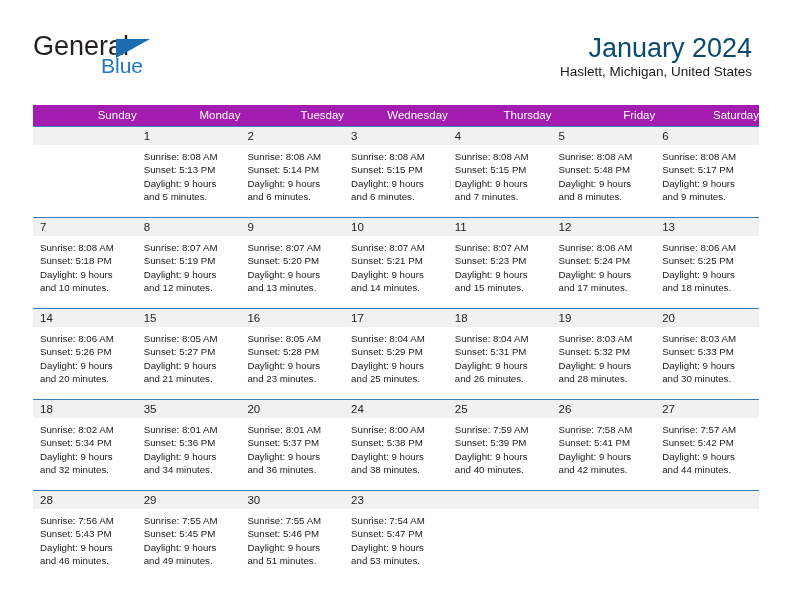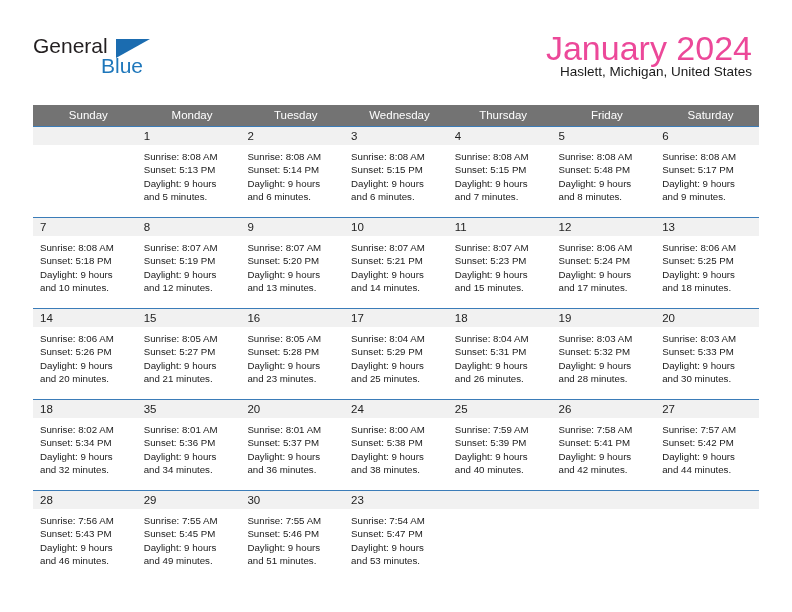--- a/index.html
+++ b/index.html
@@ -33,21 +33,21 @@
     position: absolute;
     left: 33px;
     top: 34px;
     width: 180px;
     height: 50px;
   }
   .logo-general {
     position: absolute;
     left: 0;
     top: 0;
-    font-size: 21px;
+    font-size: 27px;
     color: #231f20;
     letter-spacing: 0px;
     line-height: 24px;
   }
   .logo-blue {
     position: absolute;
     left: 68px;
     top: 20px;
     font-size: 21px;
     color: #1e77bb;
@@ -62,22 +62,22 @@
     border-left: 34px solid #1b6cb0;
     border-bottom: 19px solid transparent;
   }
   .title-block {
     position: absolute;
     right: 40px;
     top: 32px;
     text-align: right;
   }
   .cal-title {
-    font-size: 34px;
-    color: #ec4899;
+    font-size: 27px;
+    color: #0c4a6e;
     line-height: 32px;
     white-space: nowrap;
   }
   .cal-subtitle {
     font-size: 13.5px;
     color: #1a1a1a;
     line-height: 16px;
     white-space: nowrap;
   }
 
@@ -86,25 +86,25 @@
     position: absolute;
     left: 33px;
     top: 105px;
     width: 726px;
     border-collapse: collapse;
     table-layout: fixed;
   }
   .calendar col { width: 103.71px; }
 
   thead th {
-    background: #737373;
+    background: #a21caf;
     color: #ffffff;
     font-size: 11.5px;
     font-weight: normal;
-    text-align: center;
+    text-align: right;
     padding: 4px 0 4px 7px;
     height: 12px;
     line-height: 13px;
     border: none;
   }
 
   tbody tr.week-row {
     border-top: 1px solid #3b7cb8;
   }
   tbody td {

